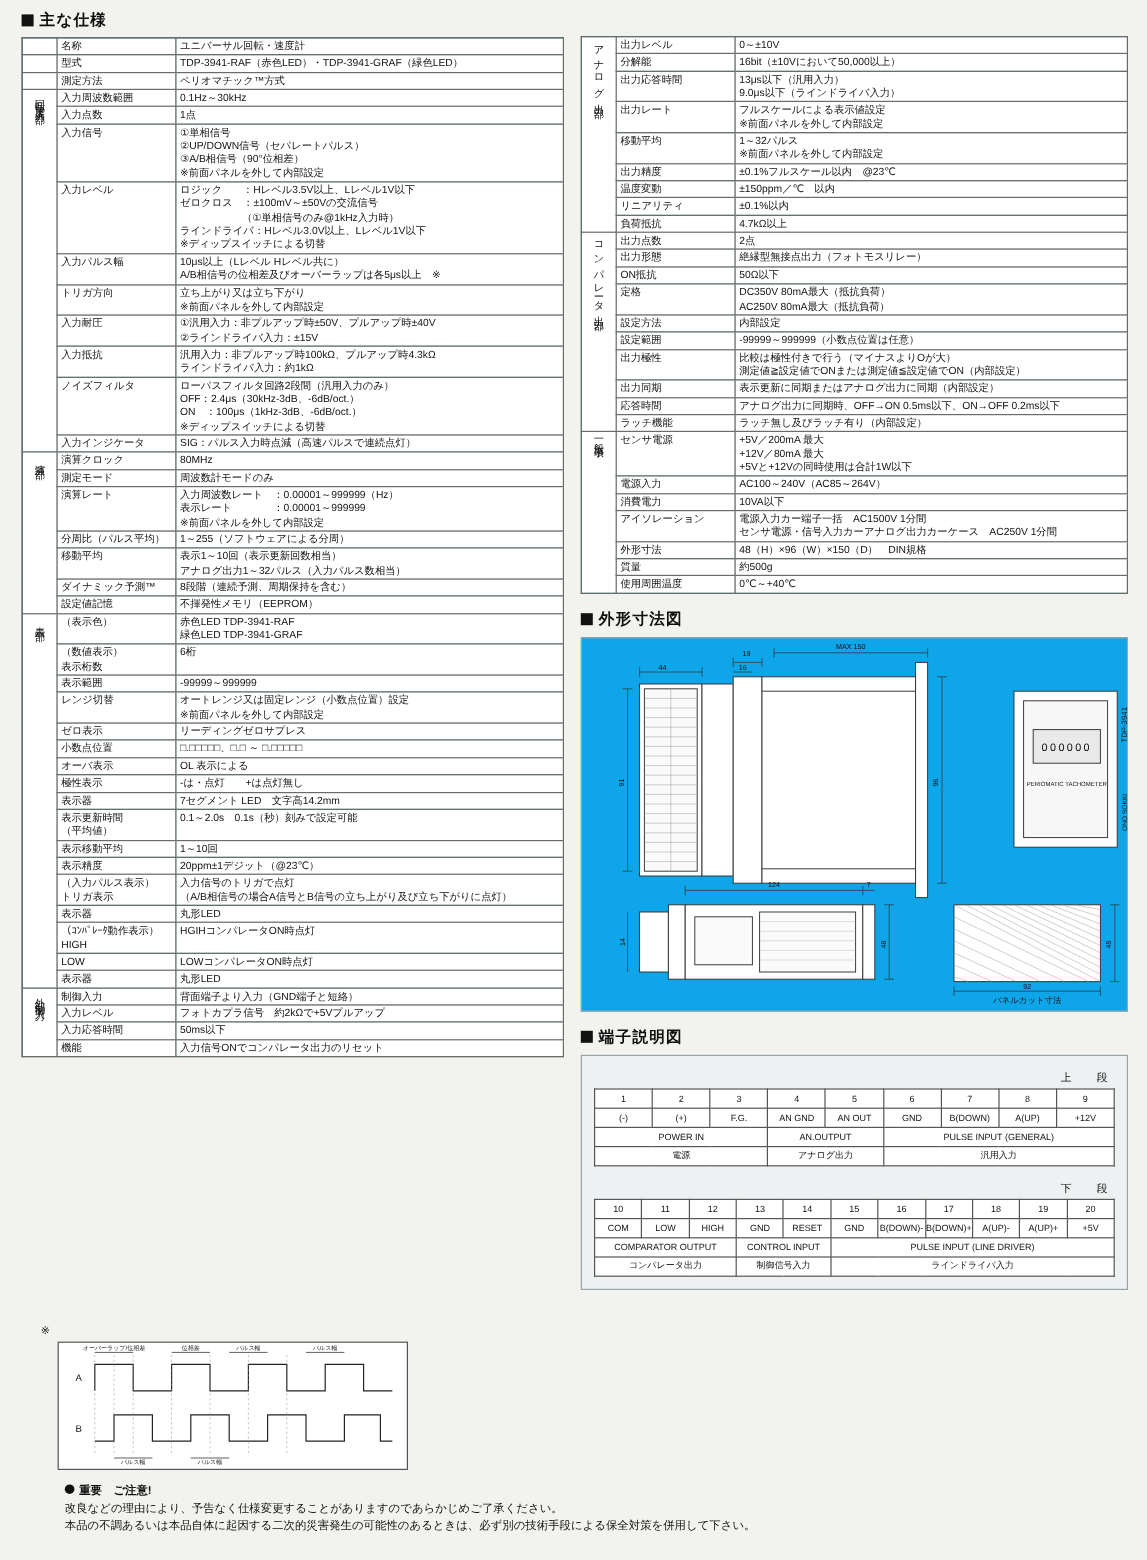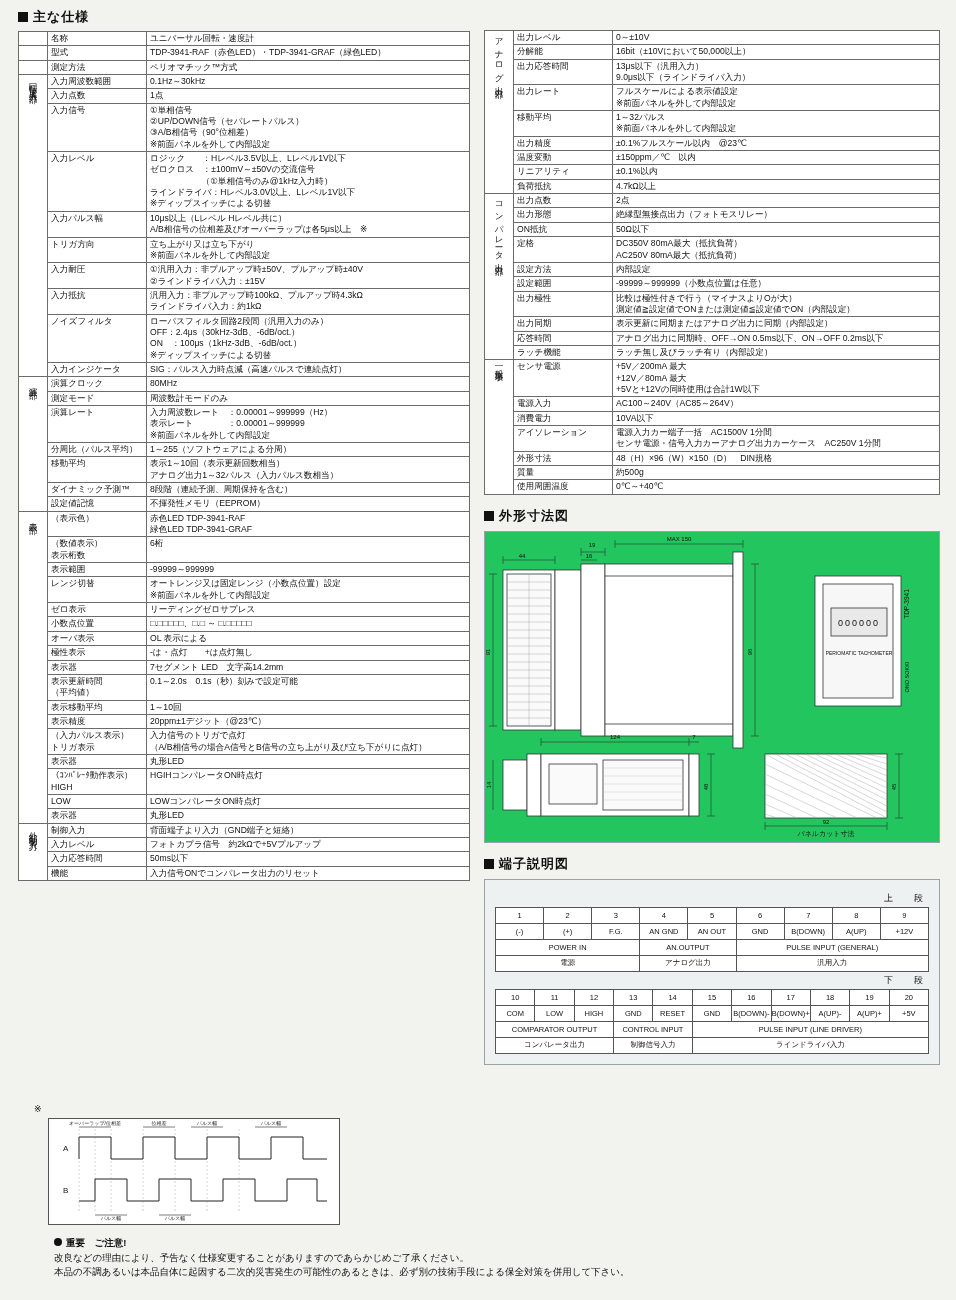--- a/index.html
+++ b/index.html
@@ -35,22 +35,23 @@
     font-size:10px;letter-spacing:2px;line-height:1.15;
     background:#fff;
   }
   td.grp span{writing-mode:vertical-rl;display:inline-block;}
   td.k{width:92px;}
   td.v{}
   .nb{white-space:pre-line;}
 
   
   .dimbox{
-    background:#22c55e;border:1px solid #9aa3a8;
+    background:#0ea5e9;border:1px solid #9aa3a8;
     position:relative;
+    padding-left:30px;
   }
   .termbox{background:#eef1f2;border:1px solid #9aa3a8;padding:10px;}
   table.term{border-collapse:collapse;width:100%;table-layout:fixed;font-size:7.5px;background:#fff;}
   table.term td{border:1px solid #555;text-align:center;padding:1px 0;height:13px;}
   .term-head{text-align:right;font-size:9px;letter-spacing:6px;padding:2px 0;}
 
   
   .wavebox{position:absolute;left:48px;top:1118px;width:290px;height:105px;background:#fff;border:1px solid #555;}
   .note-asterisk{position:absolute;left:34px;top:1104px;font-size:9px;}
 
@@ -568,21 +569,21 @@
               <td colspan="2">AN.OUTPUT</td>
               <td colspan="4">PULSE INPUT (GENERAL)</td>
             </tr>
             <tr>
               <td colspan="3">電源</td>
               <td colspan="2">アナログ出力</td>
               <td colspan="4">汎用入力</td>
             </tr>
           </tbody>
         </table>
-      <div class="term-head" style="">下　段</div>
+      <div class="term-head" style="margin-top:10px;">下　段</div>
       <table class="term" id="lower-term">
           <tbody>
             <tr>
               <td>10</td>
               <td>11</td>
               <td>12</td>
               <td>13</td>
               <td>14</td>
               <td>15</td>
               <td>16</td>

